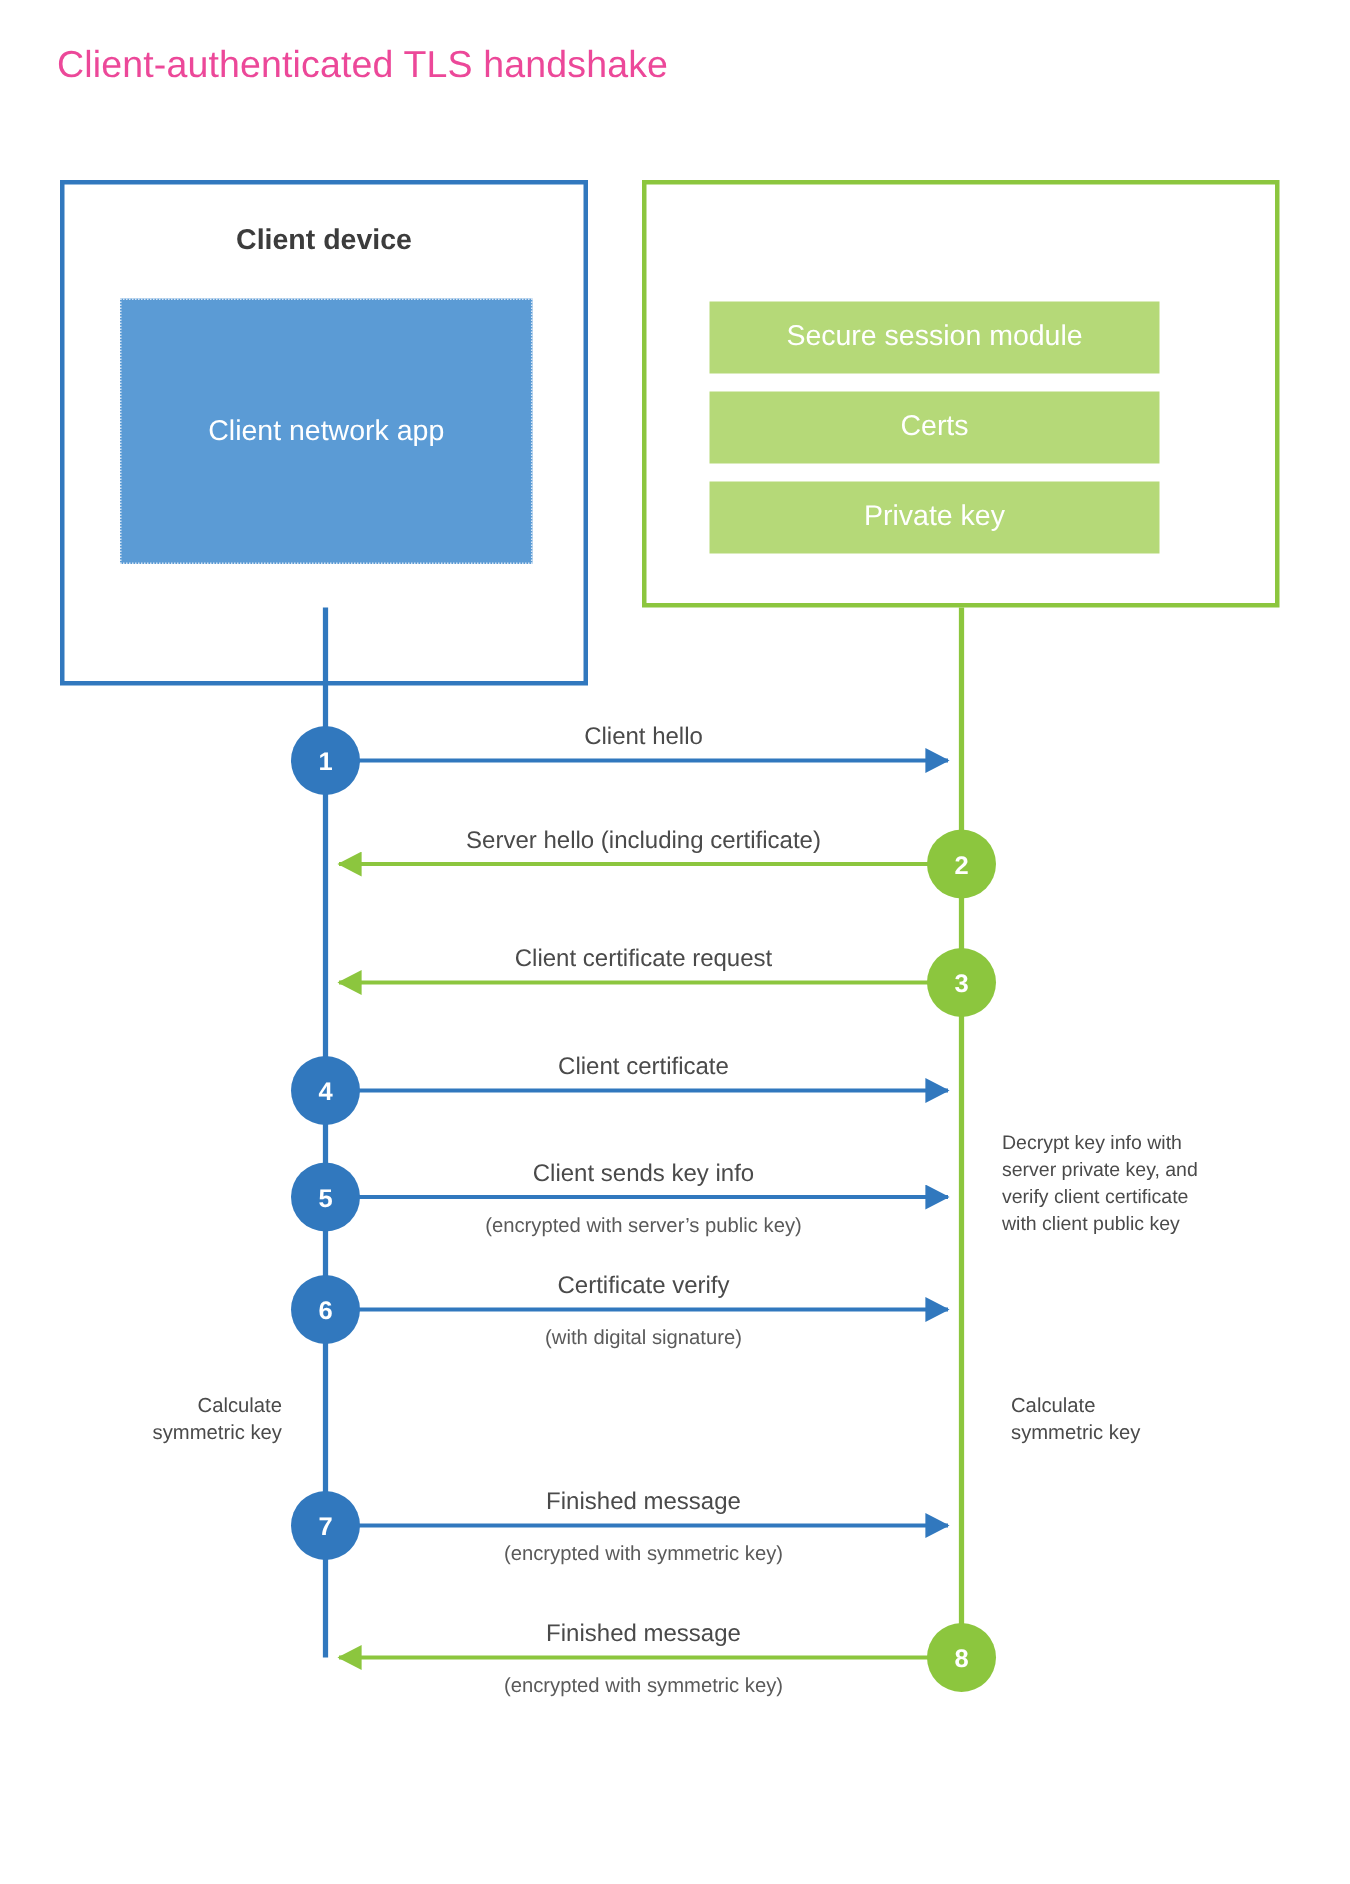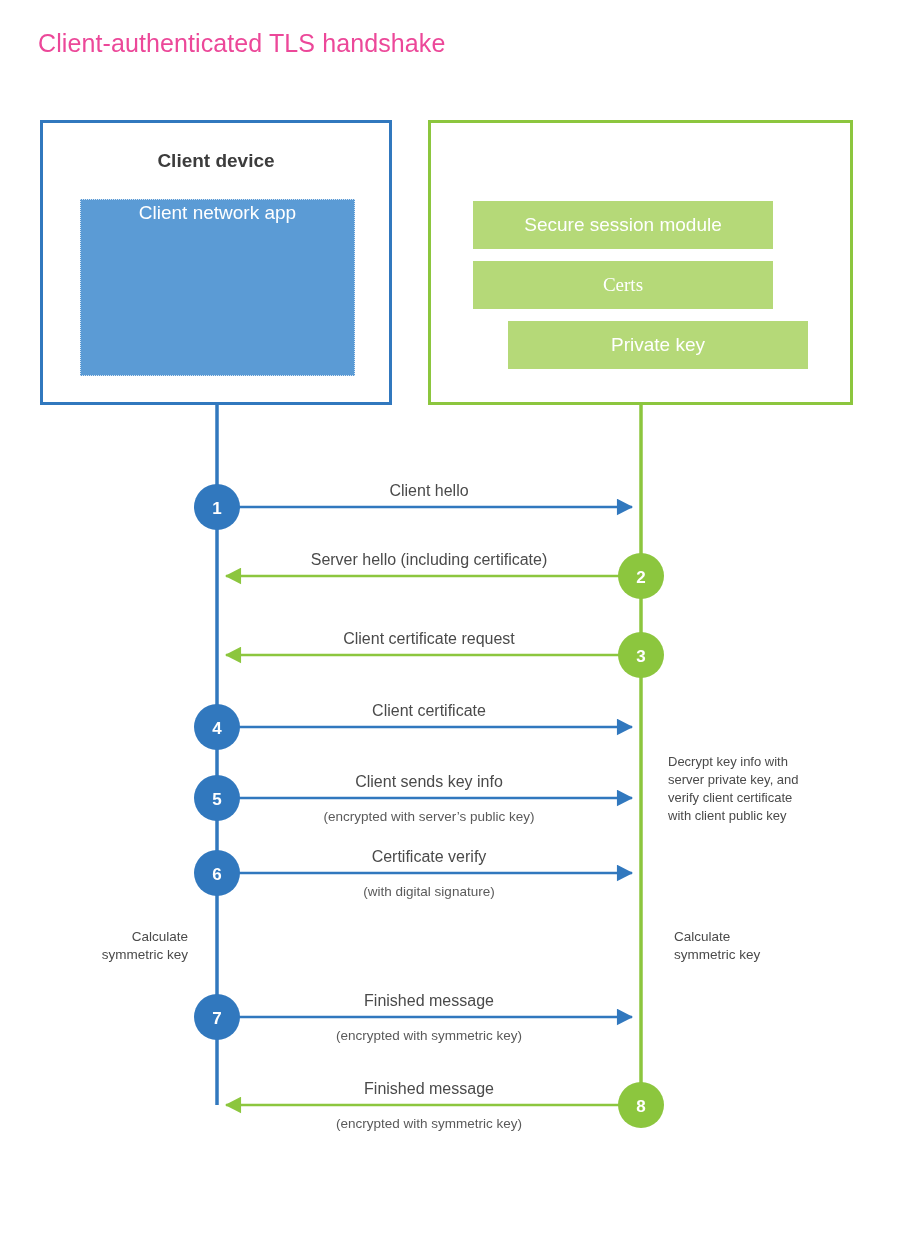--- a/index.html
+++ b/index.html
@@ -33,21 +33,21 @@
   
   .actor-box {
     position: absolute;
     background: #ffffff;
     box-sizing: border-box;
   }
   #client-box {
     left: 40px;
     top: 120px;
     width: 352px;
-    height: 285px;
+    height: 337px;
     border: 3px solid #3178be;
   }
   #server-box {
     left: 428px;
     top: 120px;
     width: 425px;
     height: 285px;
     border: 3px solid #8cc63e;
   }
   .actor-title {
@@ -63,20 +63,21 @@
   #client-app-block {
     position: absolute;
     left: 37px;
     top: 76px;
     width: 275px;
     height: 177px;
     background: #5b9bd5;
     border: 1px dotted #d7e6f5;
     box-sizing: border-box;
     display: flex;
+    align-items: center;
     justify-content: center;
   }
   #client-app-block .block-label {
     color: #ffffff;
     font-size: 19px;
     line-height: 26px;
     text-align: center;
     width: 100%;
   }
   .server-bar {
@@ -87,22 +88,22 @@
     background: #b5d978;
     display: flex;
     align-items: center;
     justify-content: center;
   }
   .server-bar .block-label {
     color: #ffffff;
     font-size: 19px;
   }
   #server-bar-0 { top: 78px; }
-  #server-bar-1 { top: 138px; font-family: Liberation Serif, serif; }
-  #server-bar-2 { top: 198px; margin-left: 35px; }
+  #server-bar-1 { top: 138px; }
+  #server-bar-2 { top: 198px; }
 
   
   #flow-svg {
     position: absolute;
     left: 0;
     top: 0;
     width: 900px;
     height: 1256px;
   }
   .msg-label {

